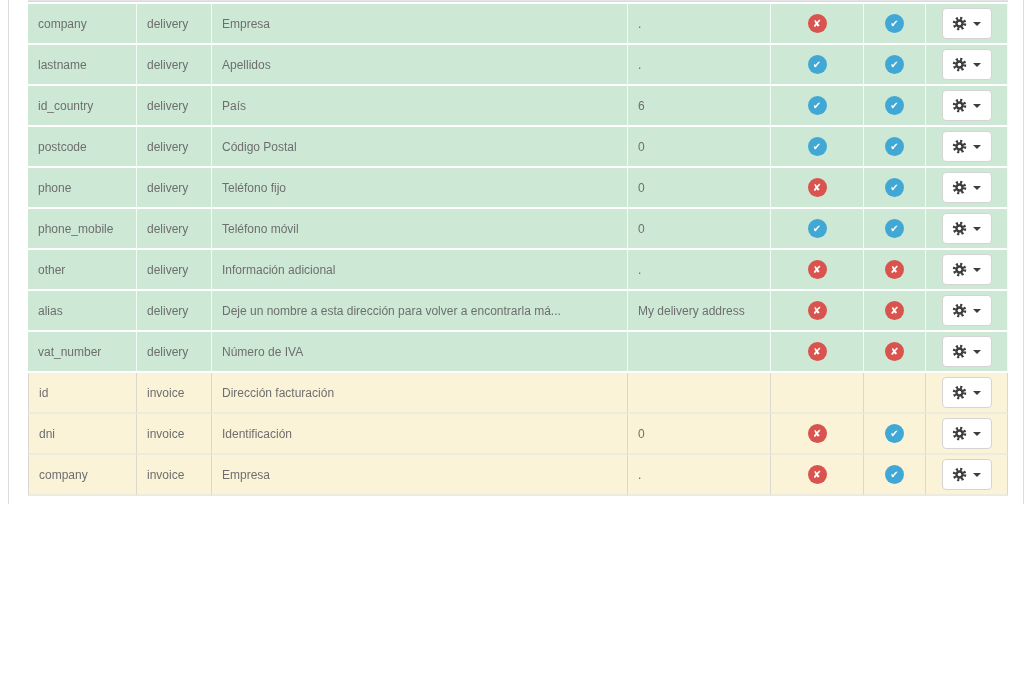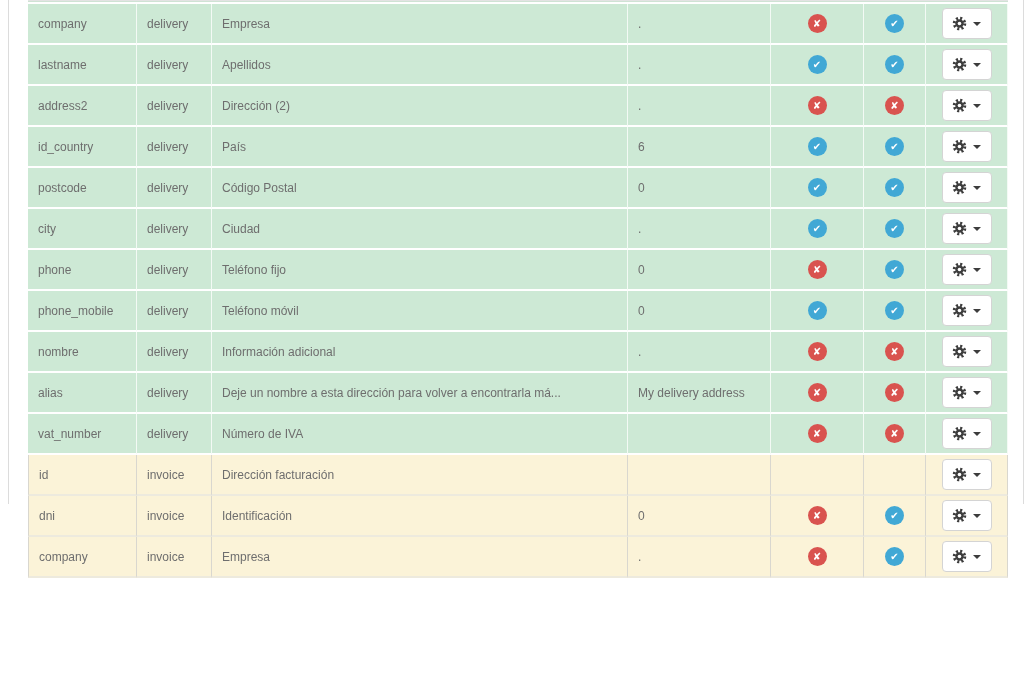--- a/index.html
+++ b/index.html
@@ -164,38 +164,20 @@
         <svg class="gear-svg" width="15" height="15" viewBox="0 0 20 20">
           <circle cx="10" cy="10" r="7" fill="none" stroke="#3d3d3d" stroke-width="4" stroke-dasharray="2.7 2.8"></circle>
           <circle cx="10" cy="10" r="5.6" fill="#3d3d3d"></circle>
           <circle cx="10" cy="10" r="2.4" fill="#ffffff"></circle>
         </svg>
         <span class="caret"></span>
       </button>
     </td>
   </tr>
           <tr class="delivery">
-    <td class="col-name">address2</td>
-    <td class="col-type">delivery</td>
-    <td class="col-label">Dirección (2)</td>
-    <td class="col-value">.</td>
-    <td class="col-icon"><span class="circle cross">✘</span></td>
-    <td class="col-icon"><span class="circle cross">✘</span></td>
-    <td class="col-actions">
-      <button class="btn-actions">
-        <svg class="gear-svg" width="15" height="15" viewBox="0 0 20 20">
-          <circle cx="10" cy="10" r="7" fill="none" stroke="#3d3d3d" stroke-width="4" stroke-dasharray="2.7 2.8"></circle>
-          <circle cx="10" cy="10" r="5.6" fill="#3d3d3d"></circle>
-          <circle cx="10" cy="10" r="2.4" fill="#ffffff"></circle>
-        </svg>
-        <span class="caret"></span>
-      </button>
-    </td>
-  </tr>
-          <tr class="delivery">
     <td class="col-name">id_country</td>
     <td class="col-type">delivery</td>
     <td class="col-label">País</td>
     <td class="col-value">6</td>
     <td class="col-icon"><span class="circle check">✔</span></td>
     <td class="col-icon"><span class="circle check">✔</span></td>
     <td class="col-actions">
       <button class="btn-actions">
         <svg class="gear-svg" width="15" height="15" viewBox="0 0 20 20">
           <circle cx="10" cy="10" r="7" fill="none" stroke="#3d3d3d" stroke-width="4" stroke-dasharray="2.7 2.8"></circle>
@@ -218,38 +200,20 @@
         <svg class="gear-svg" width="15" height="15" viewBox="0 0 20 20">
           <circle cx="10" cy="10" r="7" fill="none" stroke="#3d3d3d" stroke-width="4" stroke-dasharray="2.7 2.8"></circle>
           <circle cx="10" cy="10" r="5.6" fill="#3d3d3d"></circle>
           <circle cx="10" cy="10" r="2.4" fill="#ffffff"></circle>
         </svg>
         <span class="caret"></span>
       </button>
     </td>
   </tr>
           <tr class="delivery">
-    <td class="col-name">city</td>
-    <td class="col-type">delivery</td>
-    <td class="col-label">Ciudad</td>
-    <td class="col-value">.</td>
-    <td class="col-icon"><span class="circle check">✔</span></td>
-    <td class="col-icon"><span class="circle check">✔</span></td>
-    <td class="col-actions">
-      <button class="btn-actions">
-        <svg class="gear-svg" width="15" height="15" viewBox="0 0 20 20">
-          <circle cx="10" cy="10" r="7" fill="none" stroke="#3d3d3d" stroke-width="4" stroke-dasharray="2.7 2.8"></circle>
-          <circle cx="10" cy="10" r="5.6" fill="#3d3d3d"></circle>
-          <circle cx="10" cy="10" r="2.4" fill="#ffffff"></circle>
-        </svg>
-        <span class="caret"></span>
-      </button>
-    </td>
-  </tr>
-          <tr class="delivery">
     <td class="col-name">phone</td>
     <td class="col-type">delivery</td>
     <td class="col-label">Teléfono fijo</td>
     <td class="col-value">0</td>
     <td class="col-icon"><span class="circle cross">✘</span></td>
     <td class="col-icon"><span class="circle check">✔</span></td>
     <td class="col-actions">
       <button class="btn-actions">
         <svg class="gear-svg" width="15" height="15" viewBox="0 0 20 20">
           <circle cx="10" cy="10" r="7" fill="none" stroke="#3d3d3d" stroke-width="4" stroke-dasharray="2.7 2.8"></circle>
@@ -272,21 +236,21 @@
         <svg class="gear-svg" width="15" height="15" viewBox="0 0 20 20">
           <circle cx="10" cy="10" r="7" fill="none" stroke="#3d3d3d" stroke-width="4" stroke-dasharray="2.7 2.8"></circle>
           <circle cx="10" cy="10" r="5.6" fill="#3d3d3d"></circle>
           <circle cx="10" cy="10" r="2.4" fill="#ffffff"></circle>
         </svg>
         <span class="caret"></span>
       </button>
     </td>
   </tr>
           <tr class="delivery">
-    <td class="col-name">nombre</td>
+    <td class="col-name">other</td>
     <td class="col-type">delivery</td>
     <td class="col-label">Información adicional</td>
     <td class="col-value">.</td>
     <td class="col-icon"><span class="circle cross">✘</span></td>
     <td class="col-icon"><span class="circle cross">✘</span></td>
     <td class="col-actions">
       <button class="btn-actions">
         <svg class="gear-svg" width="15" height="15" viewBox="0 0 20 20">
           <circle cx="10" cy="10" r="7" fill="none" stroke="#3d3d3d" stroke-width="4" stroke-dasharray="2.7 2.8"></circle>
           <circle cx="10" cy="10" r="5.6" fill="#3d3d3d"></circle>

